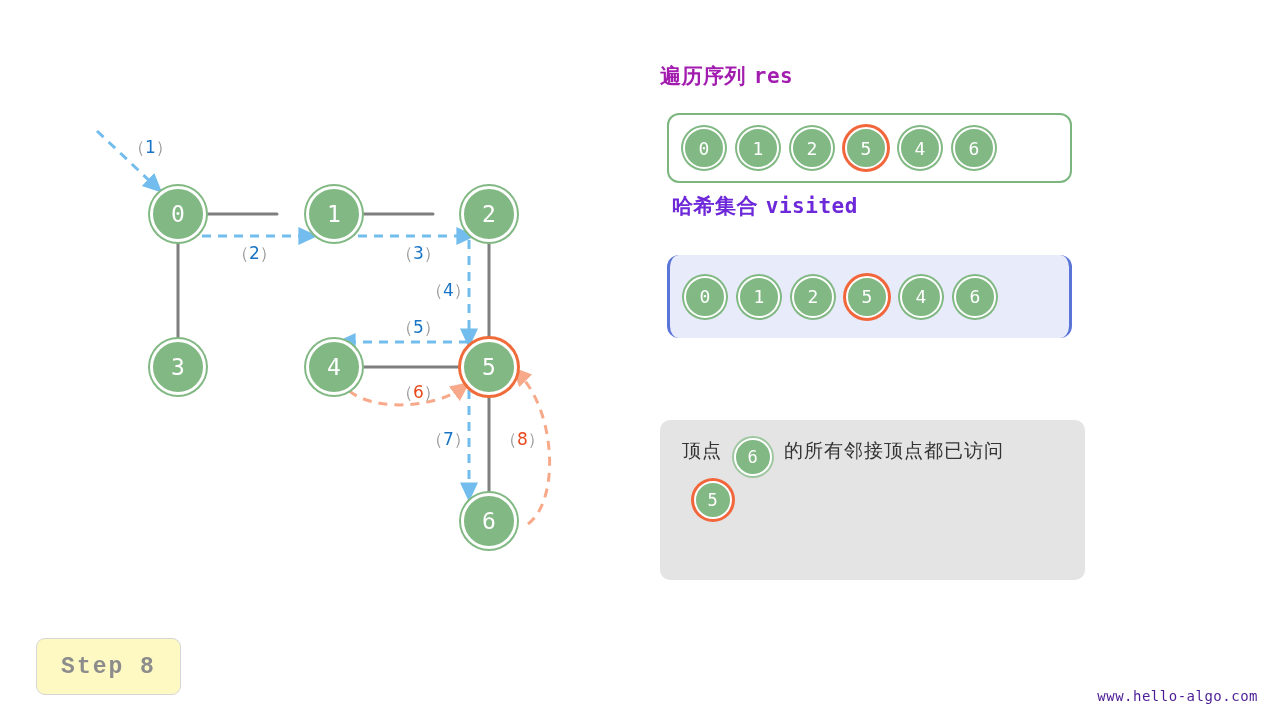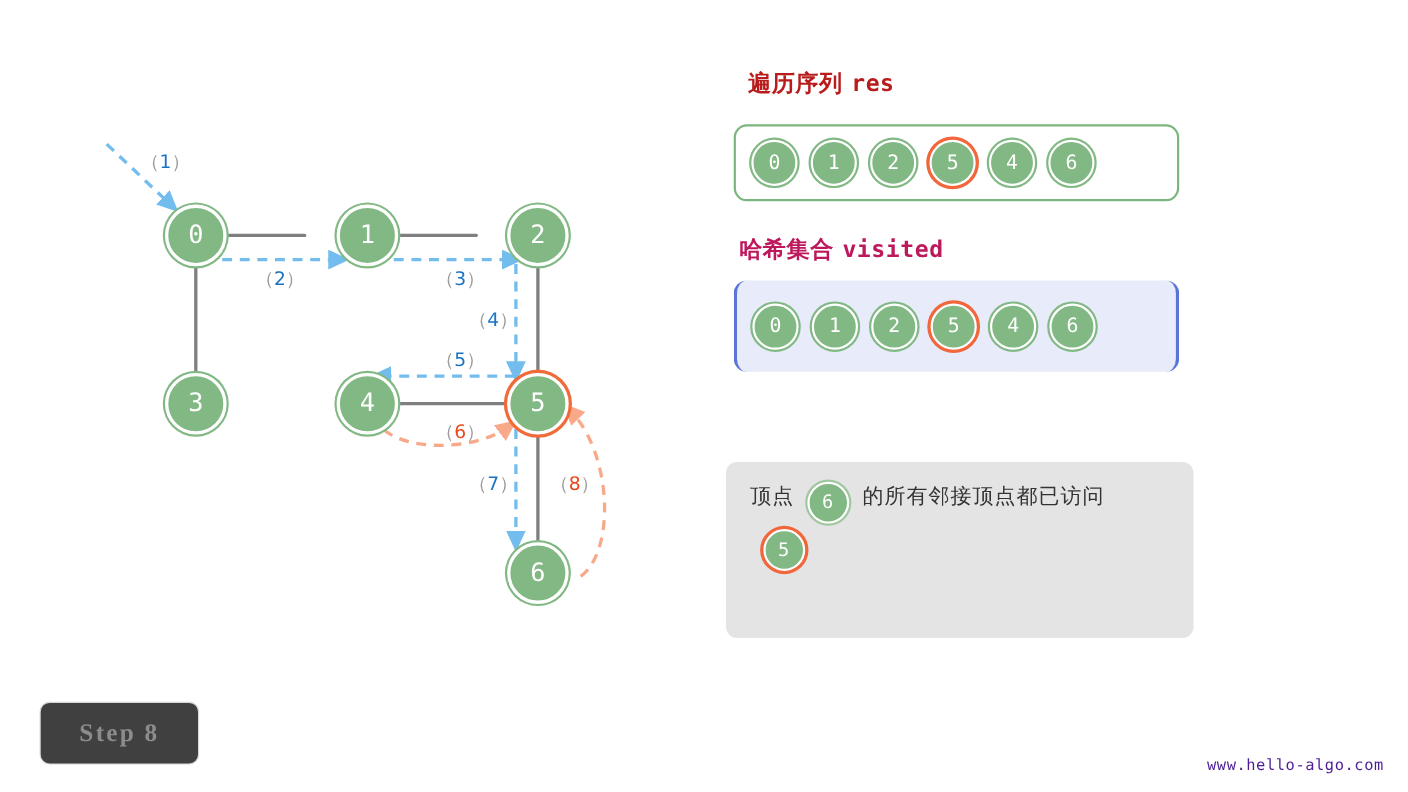--- a/index.html
+++ b/index.html
@@ -61,29 +61,29 @@
     height: 720px;
   }
   .section-title {
     font-family: "DejaVu Sans", "Liberation Sans", sans-serif;
     font-size: 21px;
     font-weight: bold;
     letter-spacing: 0.5px;
   }
   .section-title.res-title {
     position: absolute;
-    left: 20px;
+    left: 0;
     top: 62px;
-    color: #b91c1c;
+    color: #a21caf;
   }
   .section-title.visited-title {
     position: absolute;
     left: 12px;
-    top: 213px;
-    color: #be185d;
+    top: 192px;
+    color: #6d28d9;
   }
   .mono-word {
     font-family: "DejaVu Sans Mono", "Liberation Mono", monospace;
     font-weight: bold;
   }
 
   .res-box {
     position: absolute;
     left: 7px;
     top: 113px;
@@ -182,27 +182,27 @@
 
   
   #step-badge {
     position: absolute;
     left: 36px;
     top: 638px;
     width: 145px;
     height: 57px;
     border: 1px solid #d6d6d6;
     border-radius: 9px;
-    background: #404040;
+    background: #fef9c3;
     box-sizing: border-box;
     display: flex;
     align-items: center;
     justify-content: center;
     color: #8c8c8c;
-    font-family: Liberation Serif, serif;
+    font-family: Liberation Mono, monospace;
     font-size: 23px;
     font-weight: bold;
     letter-spacing: 2px;
   }
   #watermark {
     position: absolute;
     right: 22px;
     bottom: 16px;
     color: #4c1d95;
     font-family: "DejaVu Sans Mono", "Liberation Mono", monospace;

